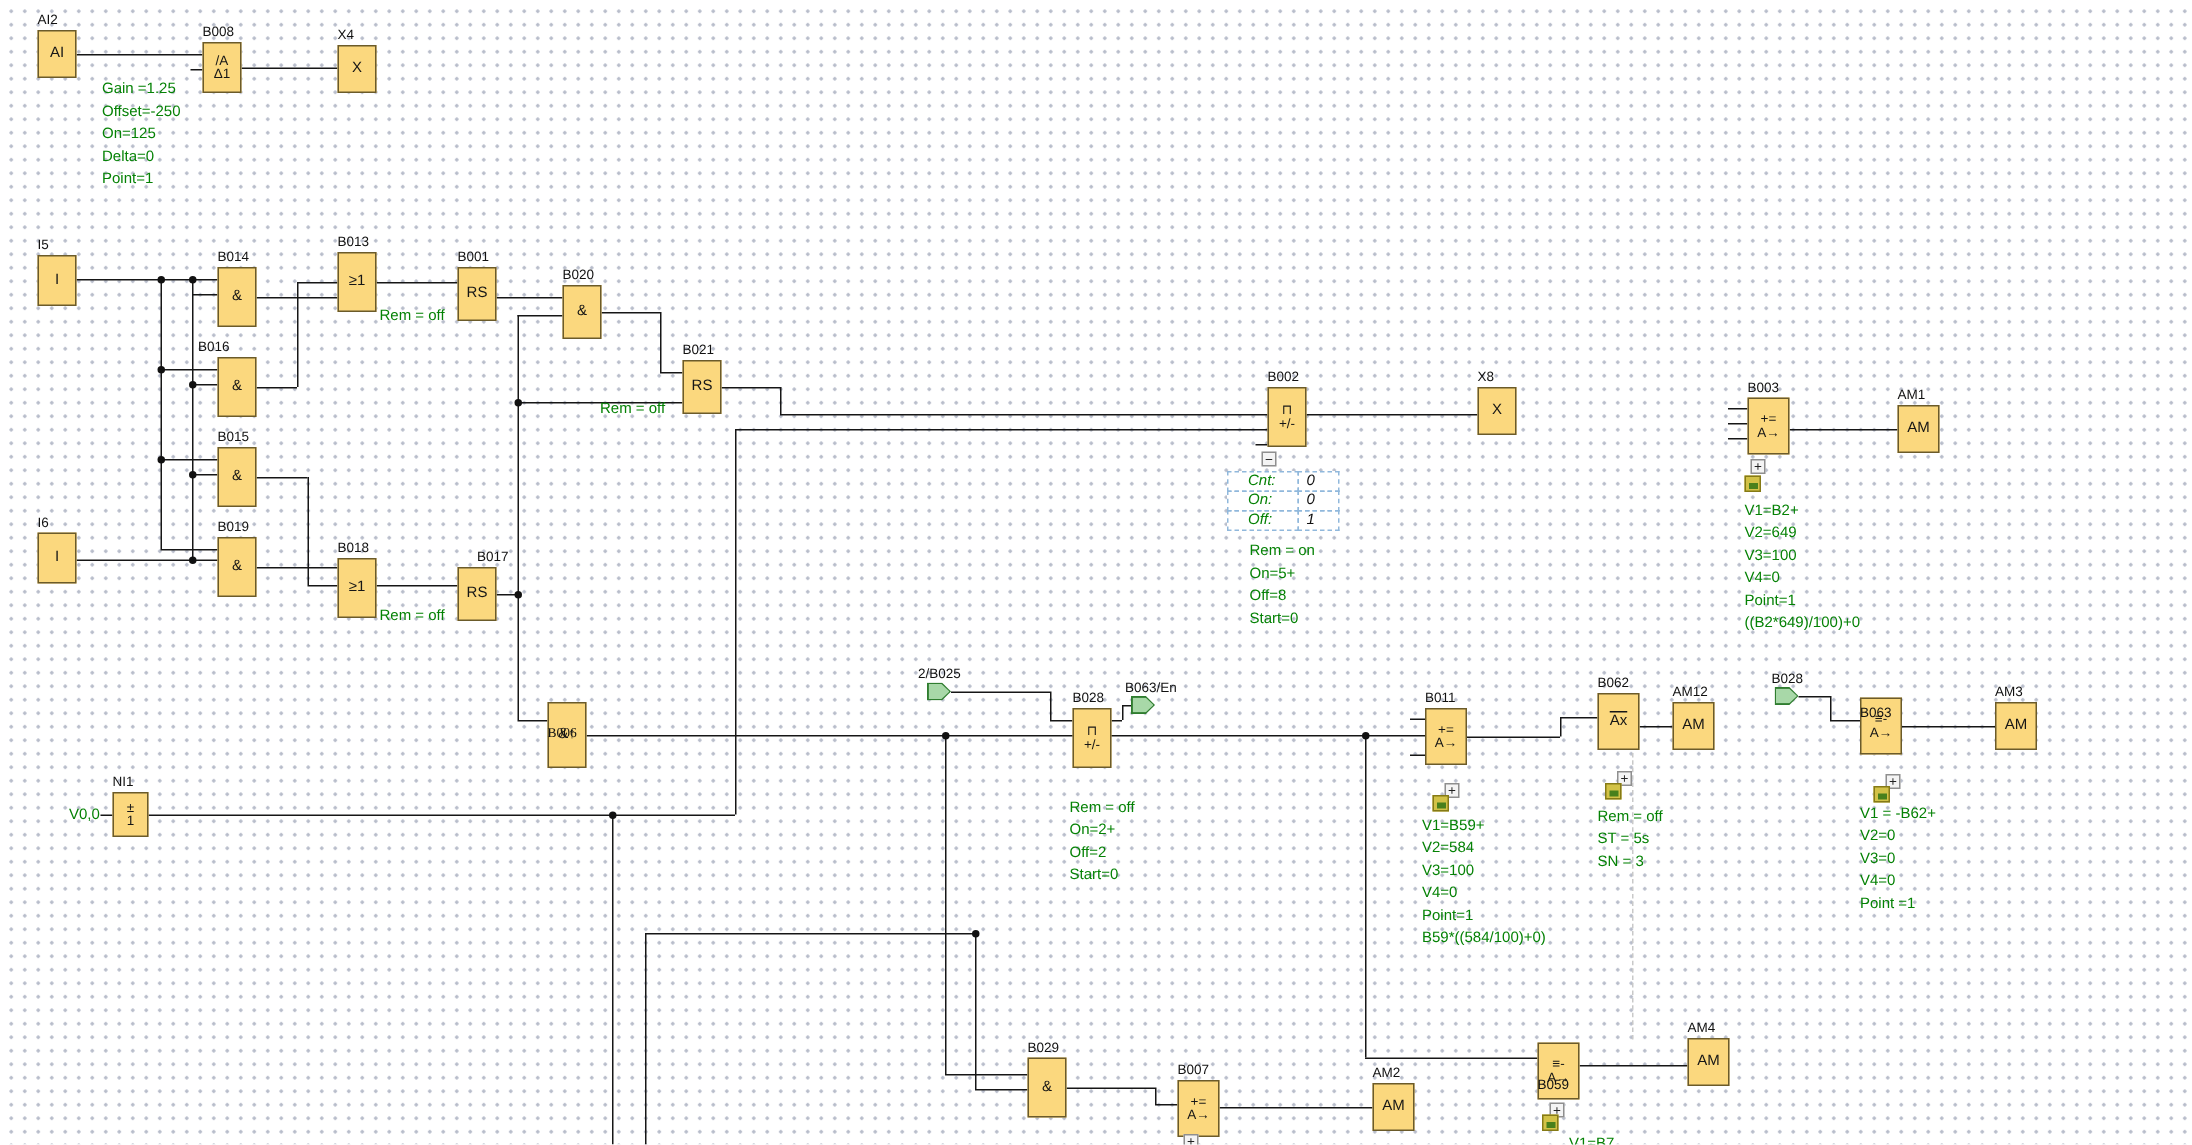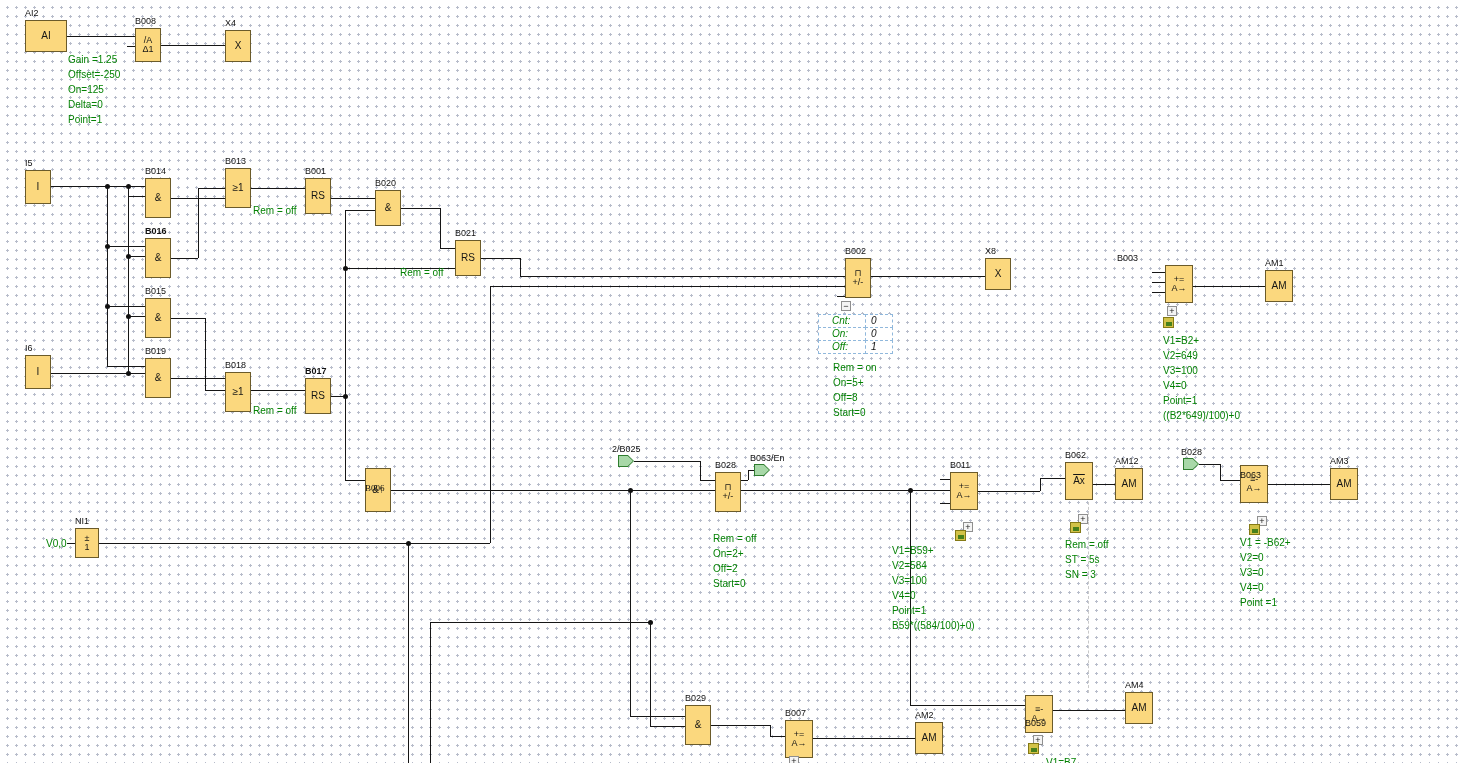--- a/index.html
+++ b/index.html
@@ -137,21 +137,21 @@
     </div>
     <div class="blabel" style="left: 612px; top: 444px;">2/B025</div>
     <div class="flag" style="left: 754px; top: 464px;">
       <div class="flagin"></div>
     </div>
     <div class="blabel" style="left: 750px; top: 453px;">B063/En</div>
     <div class="flag" style="left: 1183px; top: 458px;">
       <div class="flagin"></div>
     </div>
     <div class="blabel" style="left: 1181px; top: 447px;">B028</div>
-    <div class="block" style="left: 25px; top: 20px; width: 42px; height: 32px; align-items: center;">
+    <div class="block" style="left: 25px; top: 20px; width: 26px; height: 32px; align-items: center;">
       <span class="sym">AI</span>
     </div>
     <div class="blabel" style="left: 25px; top: 8px;">AI2</div>
     <div class="block" style="left: 135px; top: 28px; width: 26px; height: 34px;">
       <span class="sym small">/A</span>
       <span class="sym small">Δ1</span>
     </div>
     <div class="blabel" style="left: 135px; top: 16px;">B008</div>
     <div class="block" style="left: 225px; top: 30px; width: 26px; height: 32px;">
       <span class="sym">X</span>
@@ -173,21 +173,21 @@
       <span class="sym">RS</span>
     </div>
     <div class="blabel" style="left: 305px; top: 166px;">B001</div>
     <div class="block" style="left: 375px; top: 190px; width: 26px; height: 36px;">
       <span class="sym">&amp;</span>
     </div>
     <div class="blabel" style="left: 375px; top: 178px;">B020</div>
     <div class="block" style="left: 145px; top: 238px; width: 26px; height: 40px;">
       <span class="sym">&amp;</span>
     </div>
-    <div class="blabel" style="left: 145px; top: 226px; font-weight: bold;">B016</div>
+    <div class="blabel" style="left: 132px; top: 226px;">B016</div>
     <div class="block" style="left: 455px; top: 240px; width: 26px; height: 36px;">
       <span class="sym">RS</span>
     </div>
     <div class="blabel" style="left: 455px; top: 228px;">B021</div>
     <div class="block" style="left: 145px; top: 298px; width: 26px; height: 40px;">
       <span class="sym">&amp;</span>
     </div>
     <div class="blabel" style="left: 145px; top: 286px;">B015</div>
     <div class="block" style="left: 25px; top: 355px; width: 26px; height: 34px;">
       <span class="sym">I</span>
@@ -197,35 +197,35 @@
       <span class="sym">&amp;</span>
     </div>
     <div class="blabel" style="left: 145px; top: 346px;">B019</div>
     <div class="block" style="left: 225px; top: 372px; width: 26px; height: 40px;">
       <span class="sym">≥1</span>
     </div>
     <div class="blabel" style="left: 225px; top: 360px;">B018</div>
     <div class="block" style="left: 305px; top: 378px; width: 26px; height: 36px;">
       <span class="sym">RS</span>
     </div>
-    <div class="blabel" style="left: 305px; top: 366px; font-weight: bold;">B017</div>
+    <div class="blabel" style="left: 318px; top: 366px;">B017</div>
     <div class="block" style="left: 845px; top: 258px; width: 26px; height: 40px;">
       <span class="sym small">⊓</span>
       <span class="sym small">+/-</span>
     </div>
     <div class="blabel" style="left: 845px; top: 246px;">B002</div>
     <div class="block" style="left: 985px; top: 258px; width: 26px; height: 32px;">
       <span class="sym">X</span>
     </div>
     <div class="blabel" style="left: 985px; top: 246px;">X8</div>
     <div class="block" style="left: 1165px; top: 265px; width: 28px; height: 38px;">
       <span class="sym small">+=</span>
       <span class="sym small">A→</span>
     </div>
-    <div class="blabel" style="left: 1117px; top: 253px;">B003</div>
+    <div class="blabel" style="left: 1165px; top: 253px;">B003</div>
     <div class="block" style="left: 1265px; top: 270px; width: 28px; height: 32px;">
       <span class="sym">AM</span>
     </div>
     <div class="blabel" style="left: 1265px; top: 258px;">AM1</div>
     <div class="block" style="left: 365px; top: 468px; width: 26px; height: 44px;">
       <span class="sym">&amp;↑</span>
     </div>
     <div class="blabel" style="left: 365px; top: 483px; font-family: Liberation Serif, serif;">B006</div>
     <div class="block" style="left: 75px; top: 528px; width: 24px; height: 30px;">
       <span class="sym small">±</span>
@@ -313,21 +313,21 @@
     </div>
     <div class="params" style="left: 46px; top: 536px; text-align: center;">
       <div>V0,0</div>
     </div>
     <div class="params" style="left: 713px; top: 531px;">
       <div>Rem = off</div>
       <div>On=2+</div>
       <div>Off=2</div>
       <div>Start=0</div>
     </div>
-    <div class="params" style="left: 892px; top: 543px;">
+    <div class="params" style="left: 948px; top: 543px;">
       <div>V1=B59+</div>
       <div>V2=584</div>
       <div>V3=100</div>
       <div>V4=0</div>
       <div>Point=1</div>
       <div>B59*((584/100)+0)</div>
     </div>
     <div class="params" style="left: 1065px; top: 537px;">
       <div>Rem = off</div>
       <div>ST = 5s</div>

